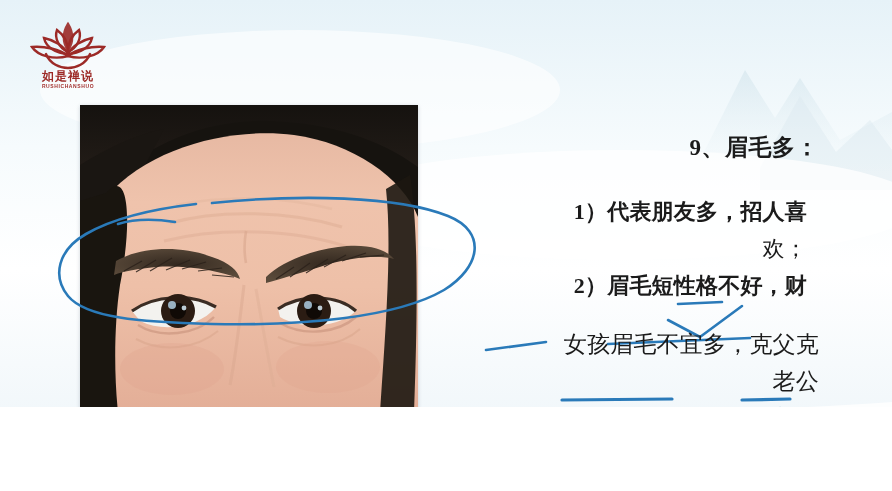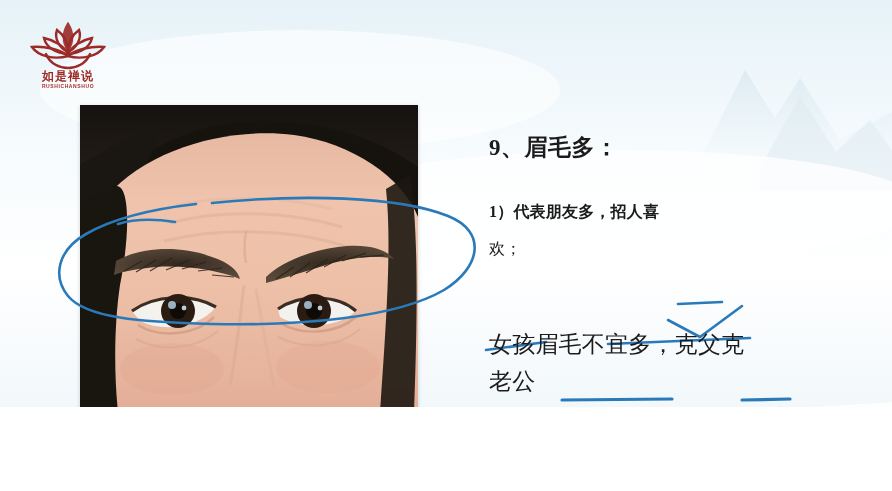--- a/index.html
+++ b/index.html
@@ -44,26 +44,27 @@
   }
   .photo-svg{position:absolute;left:0;top:0;width:338px;height:307px;}
 
   
   .annot{position:absolute;left:0;top:0;width:892px;height:491px;pointer-events:none;}
 
   
   .text-col{
     position:absolute;left:489px;top:133px;width:330px;
     color:#1b1b1b;
+    text-align:right;
   }
   .t-head{
     font-size:23px;font-weight:bold;line-height:30px;letter-spacing:.5px;
     margin:0 0 30px 0;
   }
-  .t-body{font-size:16px;line-height:37px;letter-spacing:.2px;margin:0;}
+  .t-body{font-size:22px;line-height:37px;letter-spacing:.2px;margin:12px;}
   .t-body .bold{font-weight:bold;}
   .t-tail{
     font-size:23px;line-height:37px;letter-spacing:.2px;margin:22px 0 11px 0;
   }
 
   
   .pen-cursor{position:absolute;left:318px;top:412px;width:22px;height:20px;}
 </style>
 </head>
 <body>
@@ -284,21 +285,21 @@
       <path d="M562 400 L672 399" stroke-width="3.2"></path>
       <path name="u4" d="M742 400 L790 399" stroke-width="3.2"></path>
     </g>
   </svg>
 
   <div class="text-col">
     <p class="t-head">9、眉毛多：</p>
     <p class="t-body">
       <span class="bold">1）代表朋友多，招人喜</span><br>
       <span>欢；</span><br>
-      <br>
+      <span class="bold">2）眉毛短性格不好，财</span><br>
     </p>
     <p class="t-tail">
       <span>女孩眉毛不宜多，克父克</span><br>
       <span>老公</span>
     </p>
   </div>
 
   <svg class="pen-cursor" viewBox="0 0 22 20">
     <path d="M19 2 L20.5 3.6 L9 15 L6 16 L7 13 Z" fill="#c9d8e4" stroke="#5b7c96" stroke-width="1"></path>
     <path d="M16.5 4.4 L18.2 6.1" stroke="#4a6a84" stroke-width="1"></path>

